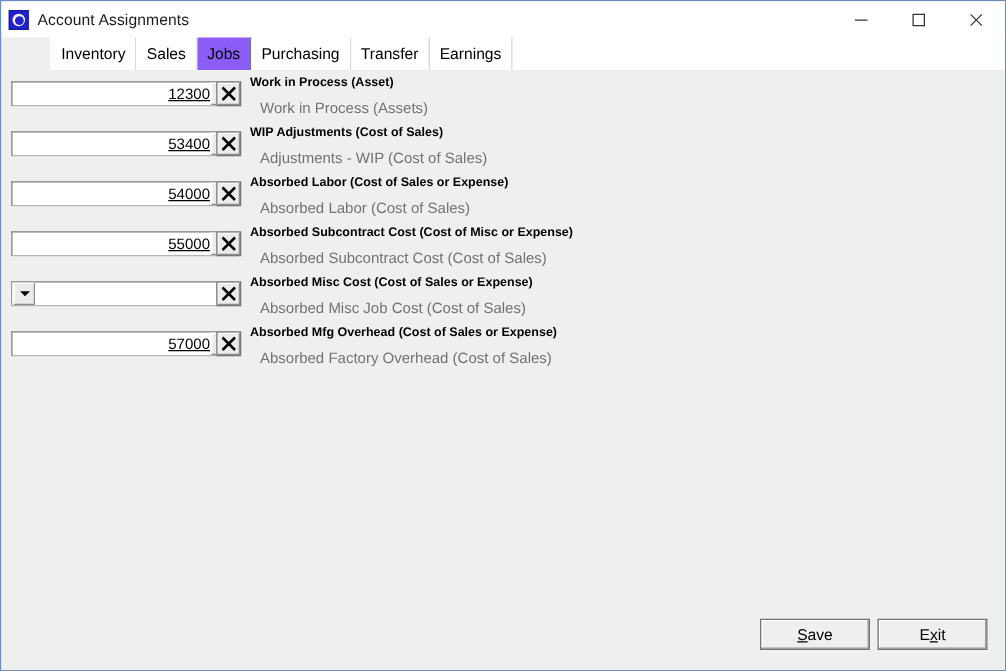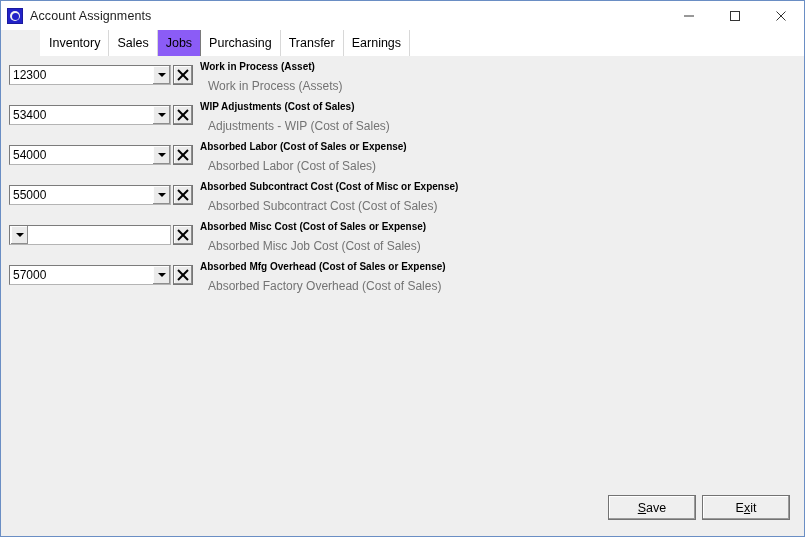--- a/index.html
+++ b/index.html
@@ -11,20 +11,21 @@
     font-family: "Liberation Sans", sans-serif;
   }
   #app-window {
     position: relative;
     width: 805px;
     height: 537px;
     box-sizing: border-box;
     background: #efefef;
     border: 1px solid #6a8ec4;
     overflow: hidden;
+    text-align: right;
   }
 
   
   #title-bar {
     position: absolute;
     left: 0; top: 0;
     width: 803px;
     height: 29px;
     background: #ffffff;
     display: flex;
@@ -124,29 +125,30 @@
   
   .row {
     position: absolute;
     left: 0;
     height: 40px;
   }
   .combo {
     position: absolute;
     left: 8px;
     top: 9px;
-    width: 162px;
+    width: 178px;
     height: 20px;
     box-sizing: border-box;
     background: #ffffff;
     border: 1px solid #7b7b7b;
     border-right-color: #b4b4b4;
     border-bottom-color: #b4b4b4;
     display: flex;
     align-items: stretch;
+    text-decoration: underline;
   }
   .combo-value {
     flex: 1 1 auto;
     font-size: 12px;
     color: #000000;
     line-height: 18px;
     padding-left: 3px;
     overflow: hidden;
     white-space: nowrap;
   }

